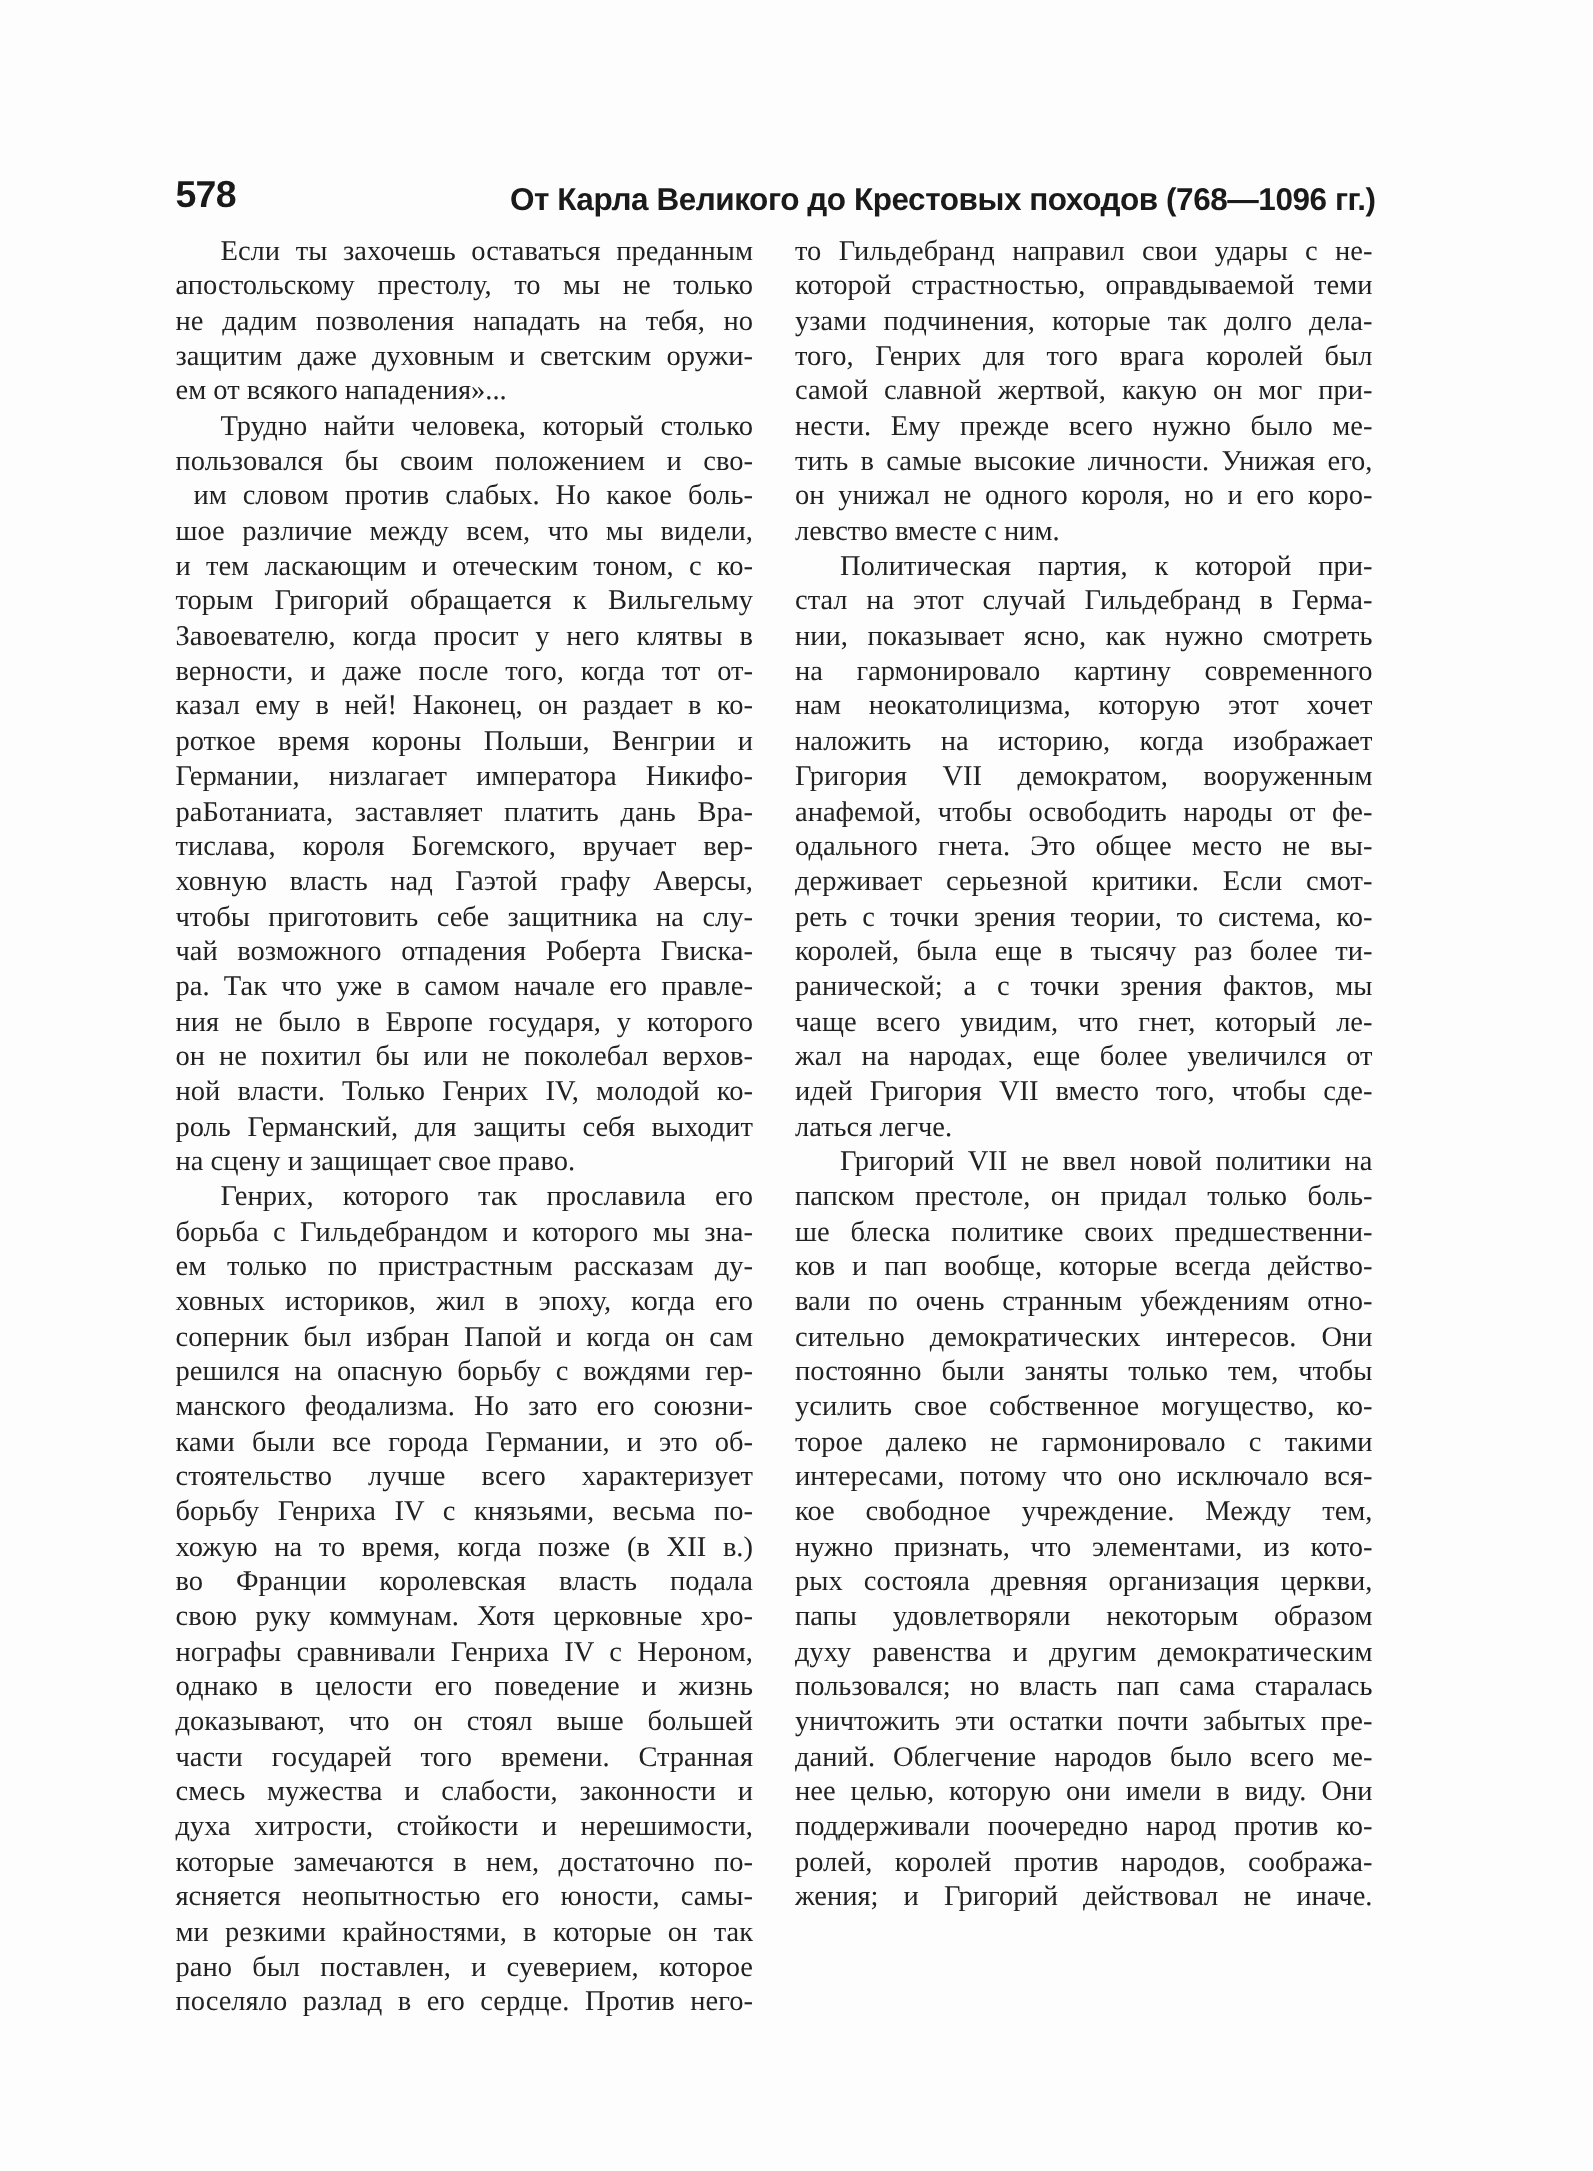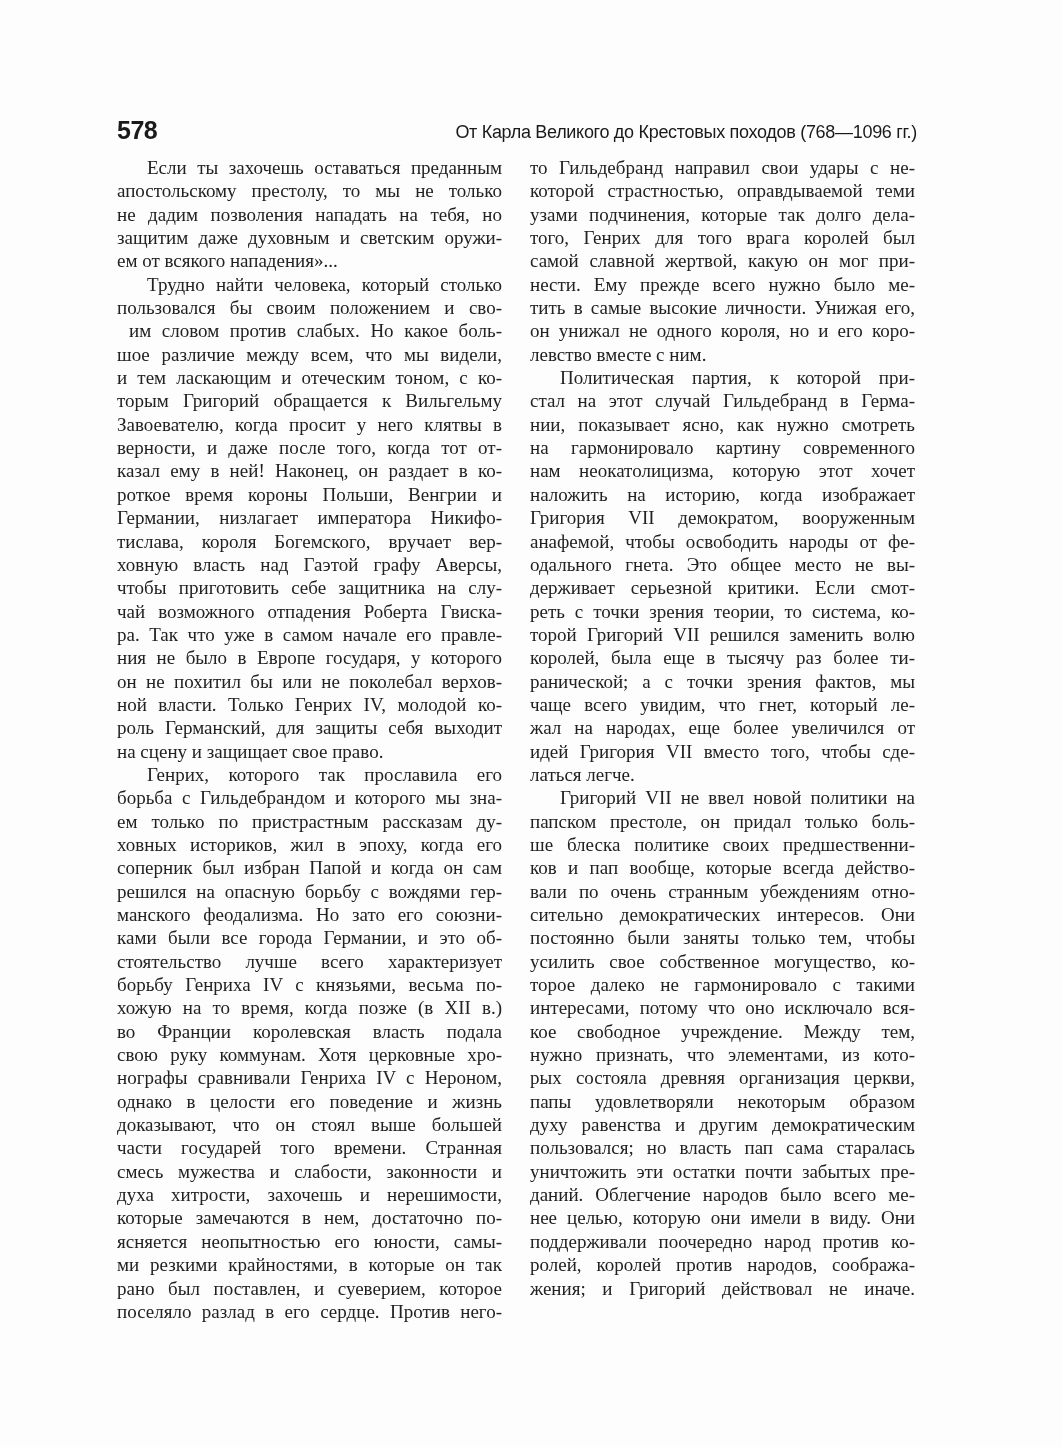--- a/index.html
+++ b/index.html
@@ -8,21 +8,21 @@
   .running-head {
     position: absolute; left: 117px; top: 116px; width: 800px; height: 30px;
     font-family: "Liberation Sans", sans-serif; color: #1a1a1a;
   }
   .page-number {
     position: absolute; left: 0; top: 0;
     font-size: 25px; font-weight: bold; letter-spacing: -0.5px;
   }
   .book-title {
     position: absolute; right: 0; top: 6px;
-    font-size: 18px; font-weight: normal; letter-spacing: -0.3px; white-space: nowrap;
+    font-size: 21px; font-weight: bold; letter-spacing: -0.3px; white-space: nowrap;
   }
   .column {
     position: absolute; top: 156px; width: 385px;
     font-family: "Liberation Serif", serif; font-size: 19px; line-height: 23.35px;
     color: #222; text-align: justify;
   }
   .col-left { left: 117px; }
   .col-right { left: 530px; }
   .line { display: block; white-space: nowrap; height: 23.35px; text-align-last: justify; }
   .line.last { text-align-last: left; }
@@ -46,20 +46,21 @@
       <span class="line"><span style="word-spacing: 0px;">пользовался бы своим положением и сво-</span></span>
       <span class="line"><span style="word-spacing: 0px; margin-left: 12px;">им словом против слабых. Но какое боль-</span></span>
       <span class="line"><span style="word-spacing: 0px;">шое различие между всем, что мы видели,</span></span>
       <span class="line"><span style="word-spacing: 0px;">и тем ласкающим и отеческим тоном, с ко-</span></span>
       <span class="line"><span style="word-spacing: 0px;">торым Григорий обращается к Вильгельму</span></span>
       <span class="line"><span style="word-spacing: 0px;">Завоевателю, когда просит у него клятвы в</span></span>
       <span class="line"><span style="word-spacing: 0px;">верности, и даже после того, когда тот от-</span></span>
       <span class="line"><span style="word-spacing: 0px;">казал ему в ней! Наконец, он раздает в ко-</span></span>
       <span class="line"><span style="word-spacing: 0px;">роткое время короны Польши, Венгрии и</span></span>
       <span class="line"><span style="word-spacing: 0px;">Германии, низлагает императора Никифо-</span></span>
+      <span class="line"><span style="word-spacing: 0px;">раБотаниата, заставляет платить дань Вра-</span></span>
       <span class="line"><span style="word-spacing: 0px;">тислава, короля Богемского, вручает вер-</span></span>
       <span class="line"><span style="word-spacing: 0px;">ховную власть над Гаэтой графу Аверсы,</span></span>
       <span class="line"><span style="word-spacing: 0px;">чтобы приготовить себе защитника на слу-</span></span>
       <span class="line"><span style="word-spacing: 0px;">чай возможного отпадения Роберта Гвиска-</span></span>
       <span class="line"><span style="word-spacing: 0px;">ра. Так что уже в самом начале его правле-</span></span>
       <span class="line"><span style="word-spacing: 0px;">ния не было в Европе государя, у которого</span></span>
       <span class="line"><span style="word-spacing: 0px;">он не похитил бы или не поколебал верхов-</span></span>
       <span class="line"><span style="word-spacing: 0px;">ной власти. Только Генрих IV, молодой ко-</span></span>
       <span class="line"><span style="word-spacing: 0px;">роль Германский, для защиты себя выходит</span></span>
       <span class="line last"><span>на сцену и защищает свое право.</span></span>
@@ -74,21 +75,21 @@
       <span class="line"><span style="word-spacing: 0px;">стоятельство лучше всего характеризует</span></span>
       <span class="line"><span style="word-spacing: 0px;">борьбу Генриха IV с князьями, весьма по-</span></span>
       <span class="line"><span style="word-spacing: 0px;">хожую на то время, когда позже (в XII в.)</span></span>
       <span class="line"><span style="word-spacing: 0px;">во Франции королевская власть подала</span></span>
       <span class="line"><span style="word-spacing: 0px;">свою руку коммунам. Хотя церковные хро-</span></span>
       <span class="line"><span style="word-spacing: 0px;">нографы сравнивали Генриха IV с Нероном,</span></span>
       <span class="line"><span style="word-spacing: 0px;">однако в целости его поведение и жизнь</span></span>
       <span class="line"><span style="word-spacing: 0px;">доказывают, что он стоял выше большей</span></span>
       <span class="line"><span style="word-spacing: 0px;">части государей того времени. Странная</span></span>
       <span class="line"><span style="word-spacing: 0px;">смесь мужества и слабости, законности и</span></span>
-      <span class="line"><span style="word-spacing: 0px;">духа хитрости, захочешь и нерешимости,</span></span>
+      <span class="line"><span style="word-spacing: 0px;">духа хитрости, стойкости и нерешимости,</span></span>
       <span class="line"><span style="word-spacing: 0px;">которые замечаются в нем, достаточно по-</span></span>
       <span class="line"><span style="word-spacing: 0px;">ясняется неопытностью его юности, самы-</span></span>
       <span class="line"><span style="word-spacing: 0px;">ми резкими крайностями, в которые он так</span></span>
       <span class="line"><span style="word-spacing: 0px;">рано был поставлен, и суеверием, которое</span></span>
       <span class="line"><span style="word-spacing: 0px;">поселяло разлад в его сердце. Против него-</span></span>
     </div>
   <div class="column col-right" id="col-right">
       <span class="line"><span style="word-spacing: 0px;">то Гильдебранд направил свои удары с не-</span></span>
       <span class="line"><span style="word-spacing: 0px;">которой страстностью, оправдываемой теми</span></span>
       <span class="line"><span style="word-spacing: 0px;">узами подчинения, которые так долго дела-</span></span>
@@ -102,21 +103,20 @@
       <span class="line"><span style="word-spacing: 0px;">стал на этот случай Гильдебранд в Герма-</span></span>
       <span class="line"><span style="word-spacing: 0px;">нии, показывает ясно, как нужно смотреть</span></span>
       <span class="line"><span style="word-spacing: 0px;">на гармонировало картину современного</span></span>
       <span class="line"><span style="word-spacing: 0px;">нам неокатолицизма, которую этот хочет</span></span>
       <span class="line"><span style="word-spacing: 0px;">наложить на историю, когда изображает</span></span>
       <span class="line"><span style="word-spacing: 0px;">Григория VII демократом, вооруженным</span></span>
       <span class="line"><span style="word-spacing: 0px;">анафемой, чтобы освободить народы от фе-</span></span>
       <span class="line"><span style="word-spacing: 0px;">одального гнета. Это общее место не вы-</span></span>
       <span class="line"><span style="word-spacing: 0px;">держивает серьезной критики. Если смот-</span></span>
       <span class="line"><span style="word-spacing: 0px;">реть с точки зрения теории, то система, ко-</span></span>
-      <span class="line"><span style="word-spacing: 0px;">торой Григорий VII решился заменить волю</span></span>
       <span class="line"><span style="word-spacing: 0px;">королей, была еще в тысячу раз более ти-</span></span>
       <span class="line"><span style="word-spacing: 0px;">ранической; а с точки зрения фактов, мы</span></span>
       <span class="line"><span style="word-spacing: 0px;">чаще всего увидим, что гнет, который ле-</span></span>
       <span class="line"><span style="word-spacing: 0px;">жал на народах, еще более увеличился от</span></span>
       <span class="line"><span style="word-spacing: 0px;">идей Григория VII вместо того, чтобы сде-</span></span>
       <span class="line last"><span>латься легче.</span></span>
       <span class="line indent"><span style="word-spacing: 0px;">Григорий VII не ввел новой политики на</span></span>
       <span class="line"><span style="word-spacing: 0px;">папском престоле, он придал только боль-</span></span>
       <span class="line"><span style="word-spacing: 0px;">ше блеска политике своих предшественни-</span></span>
       <span class="line"><span style="word-spacing: 0px;">ков и пап вообще, которые всегда действо-</span></span>

